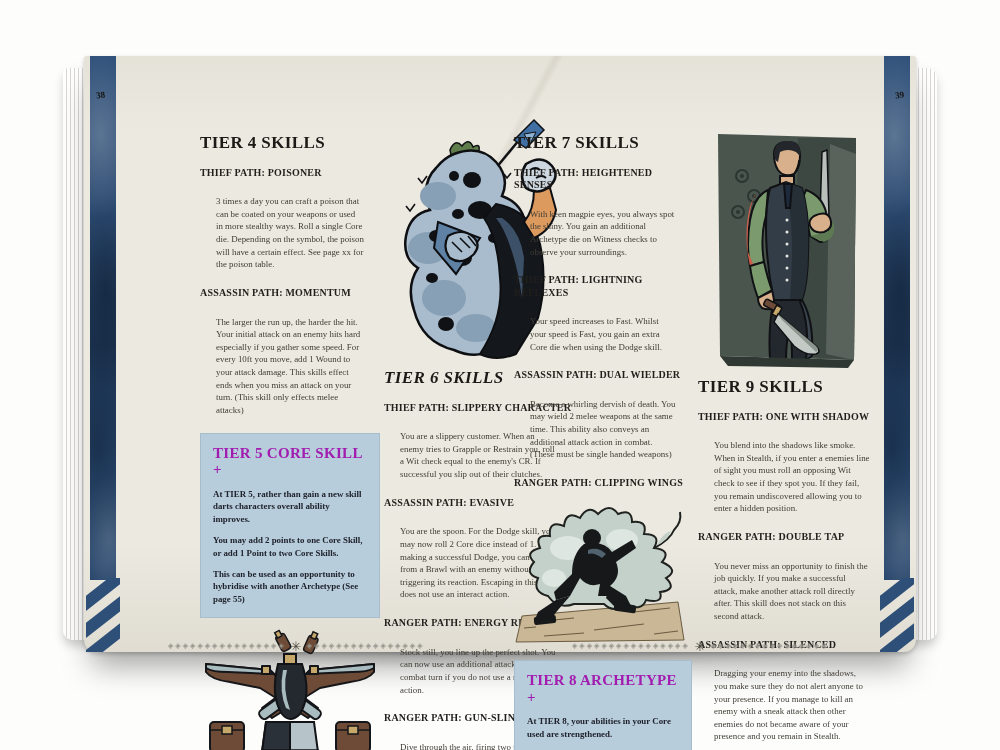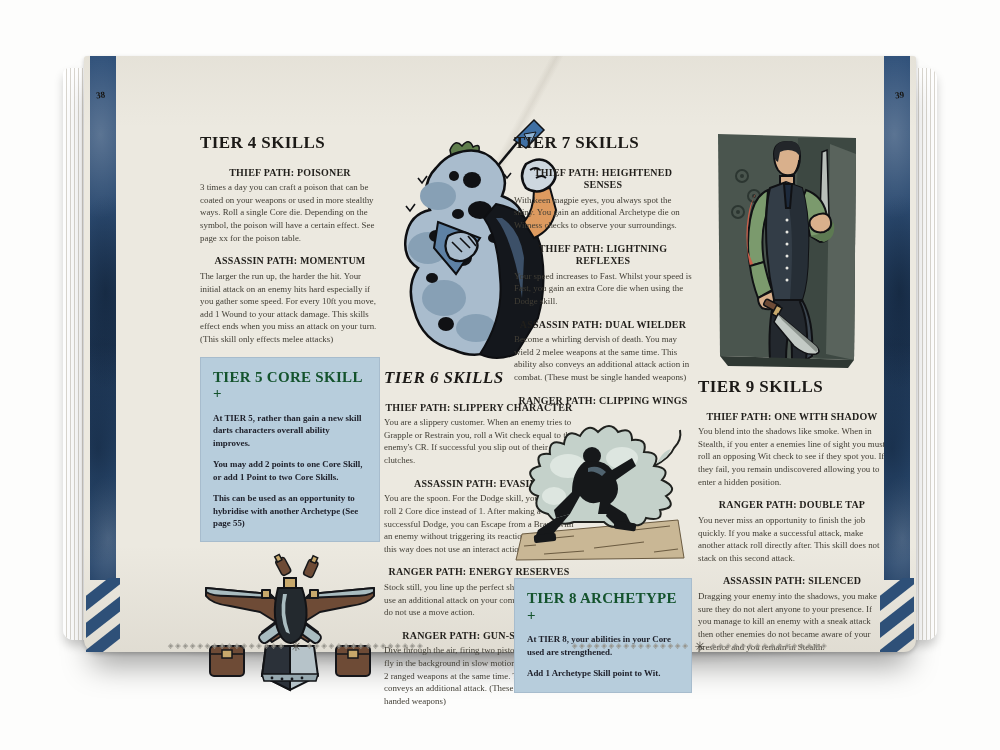--- a/index.html
+++ b/index.html
@@ -67,34 +67,34 @@
   h1.tier-title{
     margin:0 0 14px 0;
     font:800 17px/1.1 "Liberation Serif",serif;
     letter-spacing:.4px;color:#1c1a17;
   }
   h1.tier-title.mid{margin-top:7px;font-style:italic;}
   section.skill{margin:0 0 11px 0;}
   section.skill h3{
     margin:11px 0 2px 0;
     font:800 10px/1.25 "Liberation Serif",serif;
-    letter-spacing:.2px;color:#211f1b;text-align:center;
+    letter-spacing:.2px;color:#211f1b;
   }
   section.skill p{
-    margin:0;font:400 8.9px/1.42 "Liberation Serif",serif;color:#403d34;
+    margin:16px;font:400 8.9px/1.42 "Liberation Serif",serif;color:#403d34;
   }
   .accent-box{
     background:#b7cddc;
     padding:12px 13px 13px 13px;
     margin:10px 0 8px 0;
     box-shadow:0 0 0 1px rgba(120,140,160,.25) inset;
   }
   .accent-box h2{
     margin:0 0 10px 0;
-    font:800 15px/1.1 "Liberation Serif",serif;color:#14532d;letter-spacing:.3px;
+    font:800 15px/1.1 "Liberation Serif",serif;color:#a21caf;letter-spacing:.3px;
   }
   .accent-box p{
     margin:0 0 9px 0;
     font:700 8.9px/1.4 "Liberation Serif",serif;color:#20222c;
   }
   .accent-box p:last-child{margin-bottom:0;}
   .illo{display:block;}
   
   .footer-orn{
     position:absolute;top:580px;width:360px;text-align:center;

